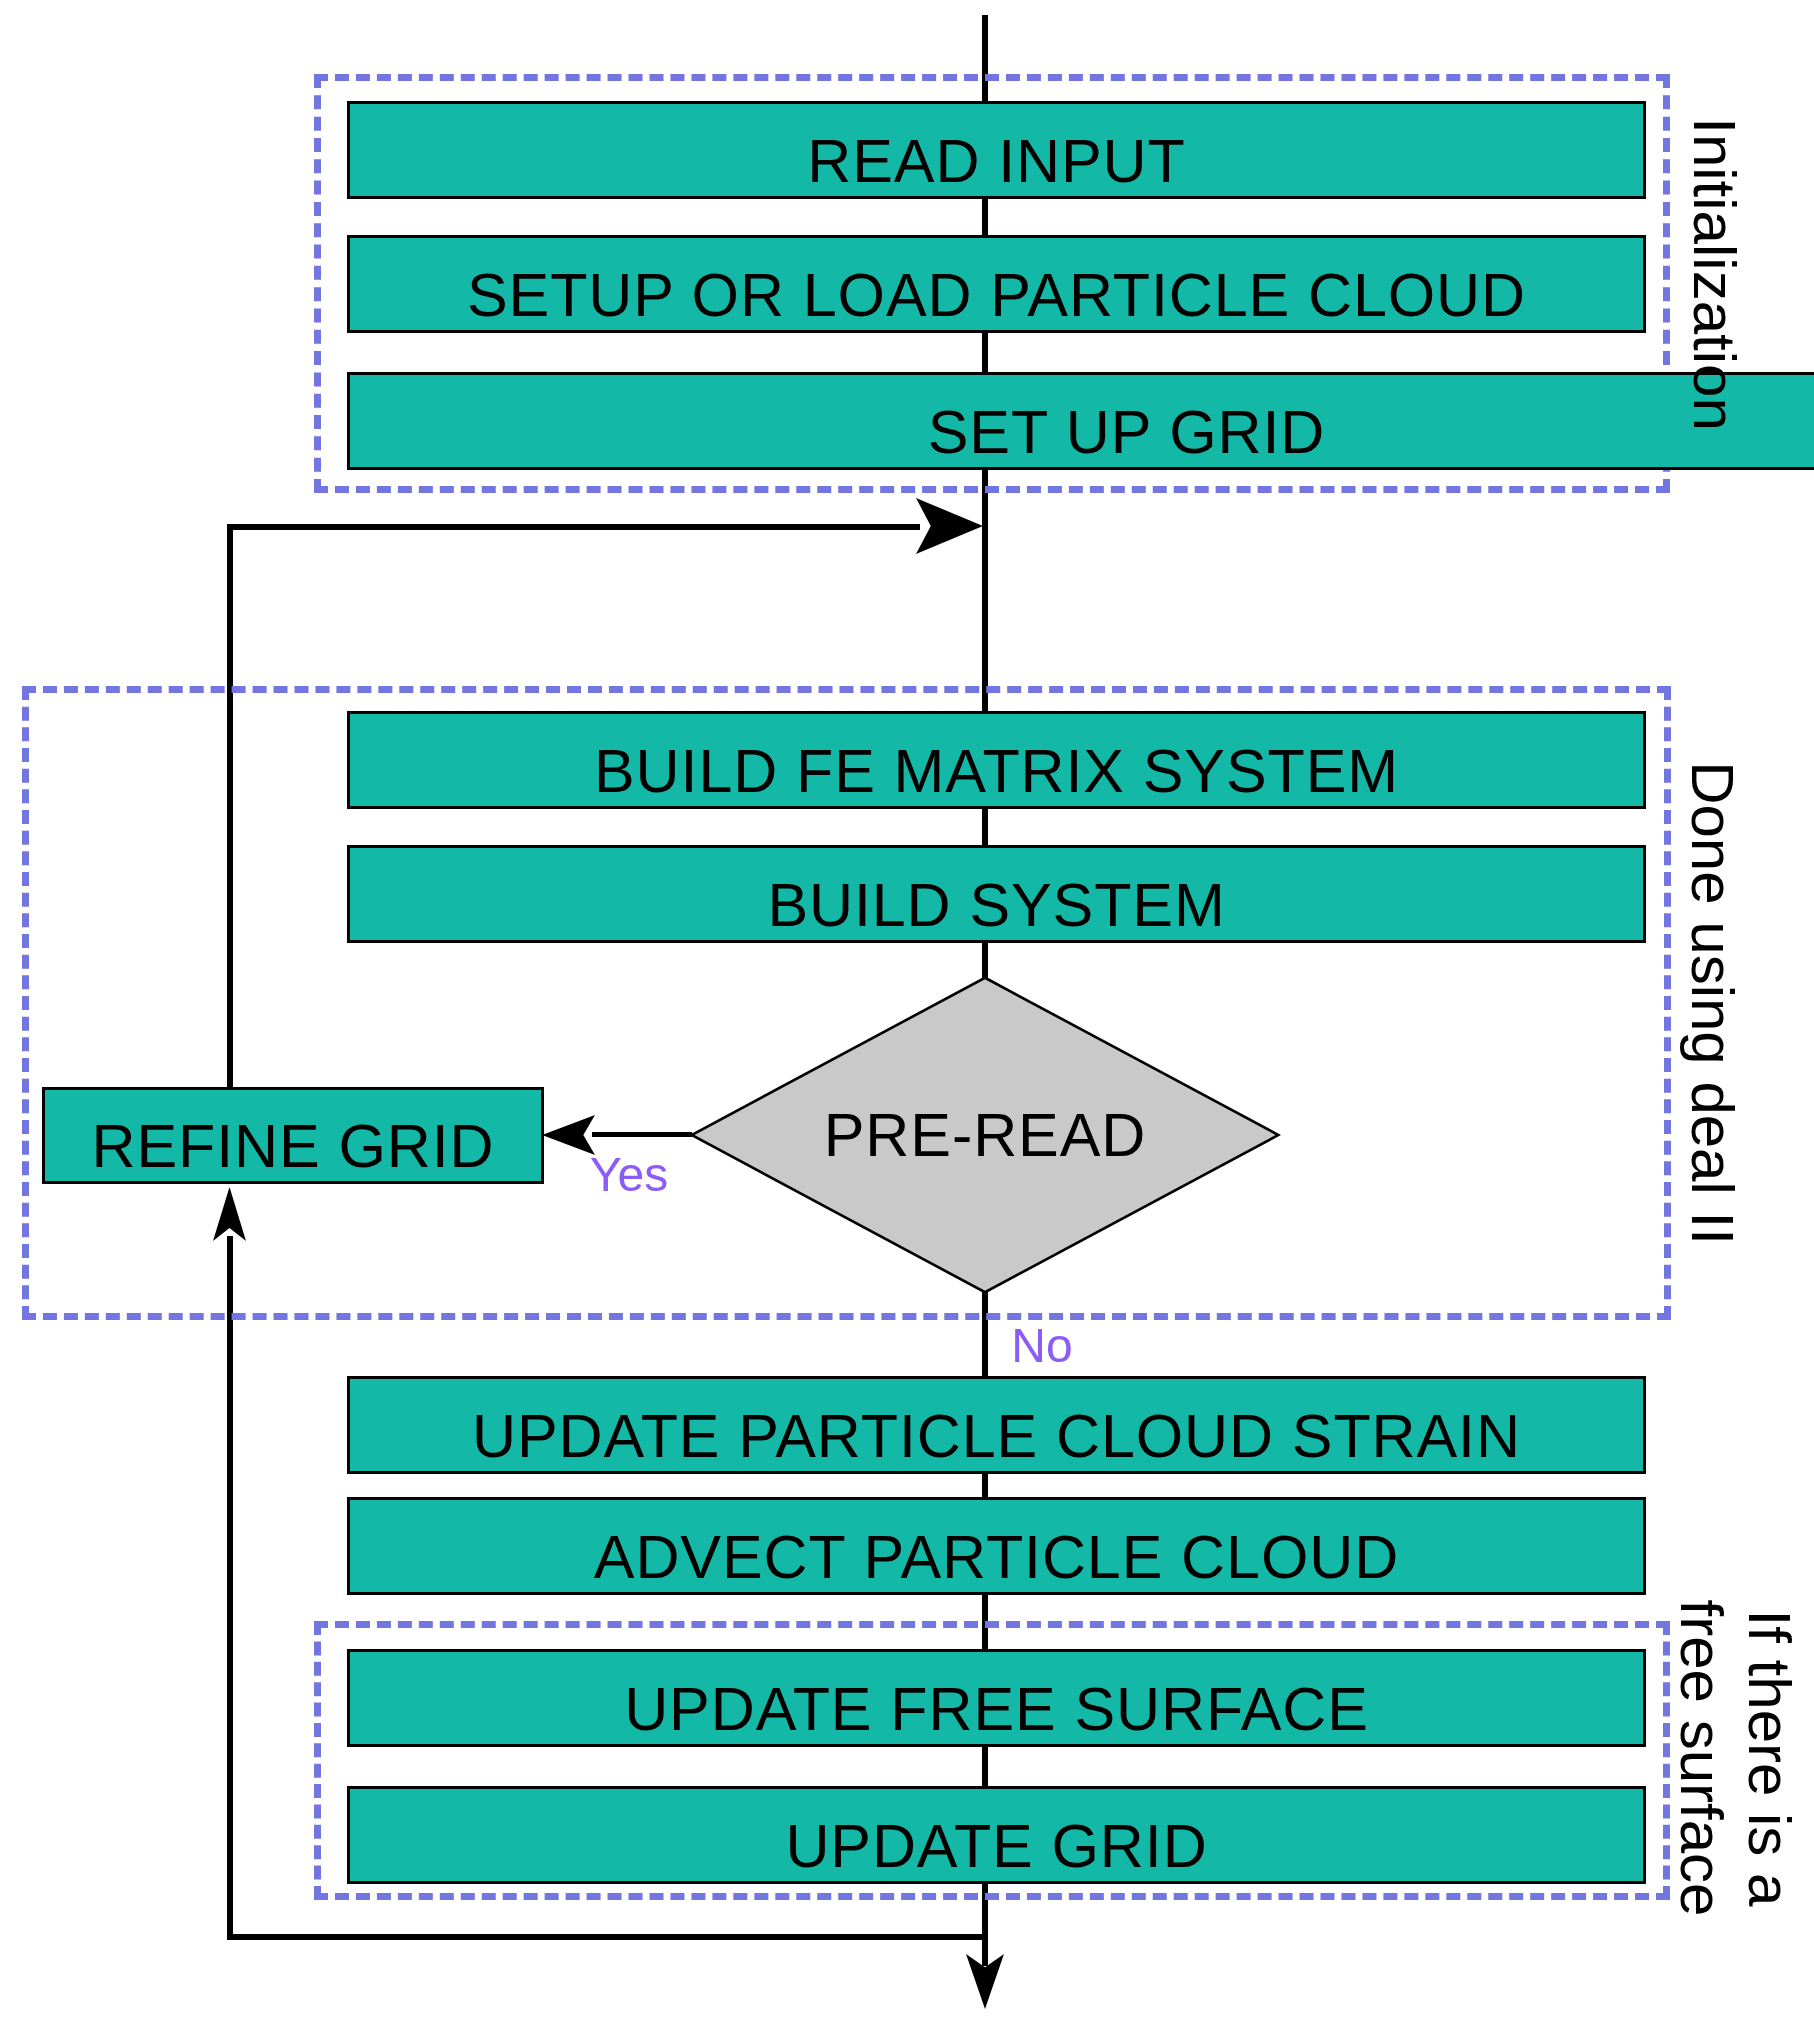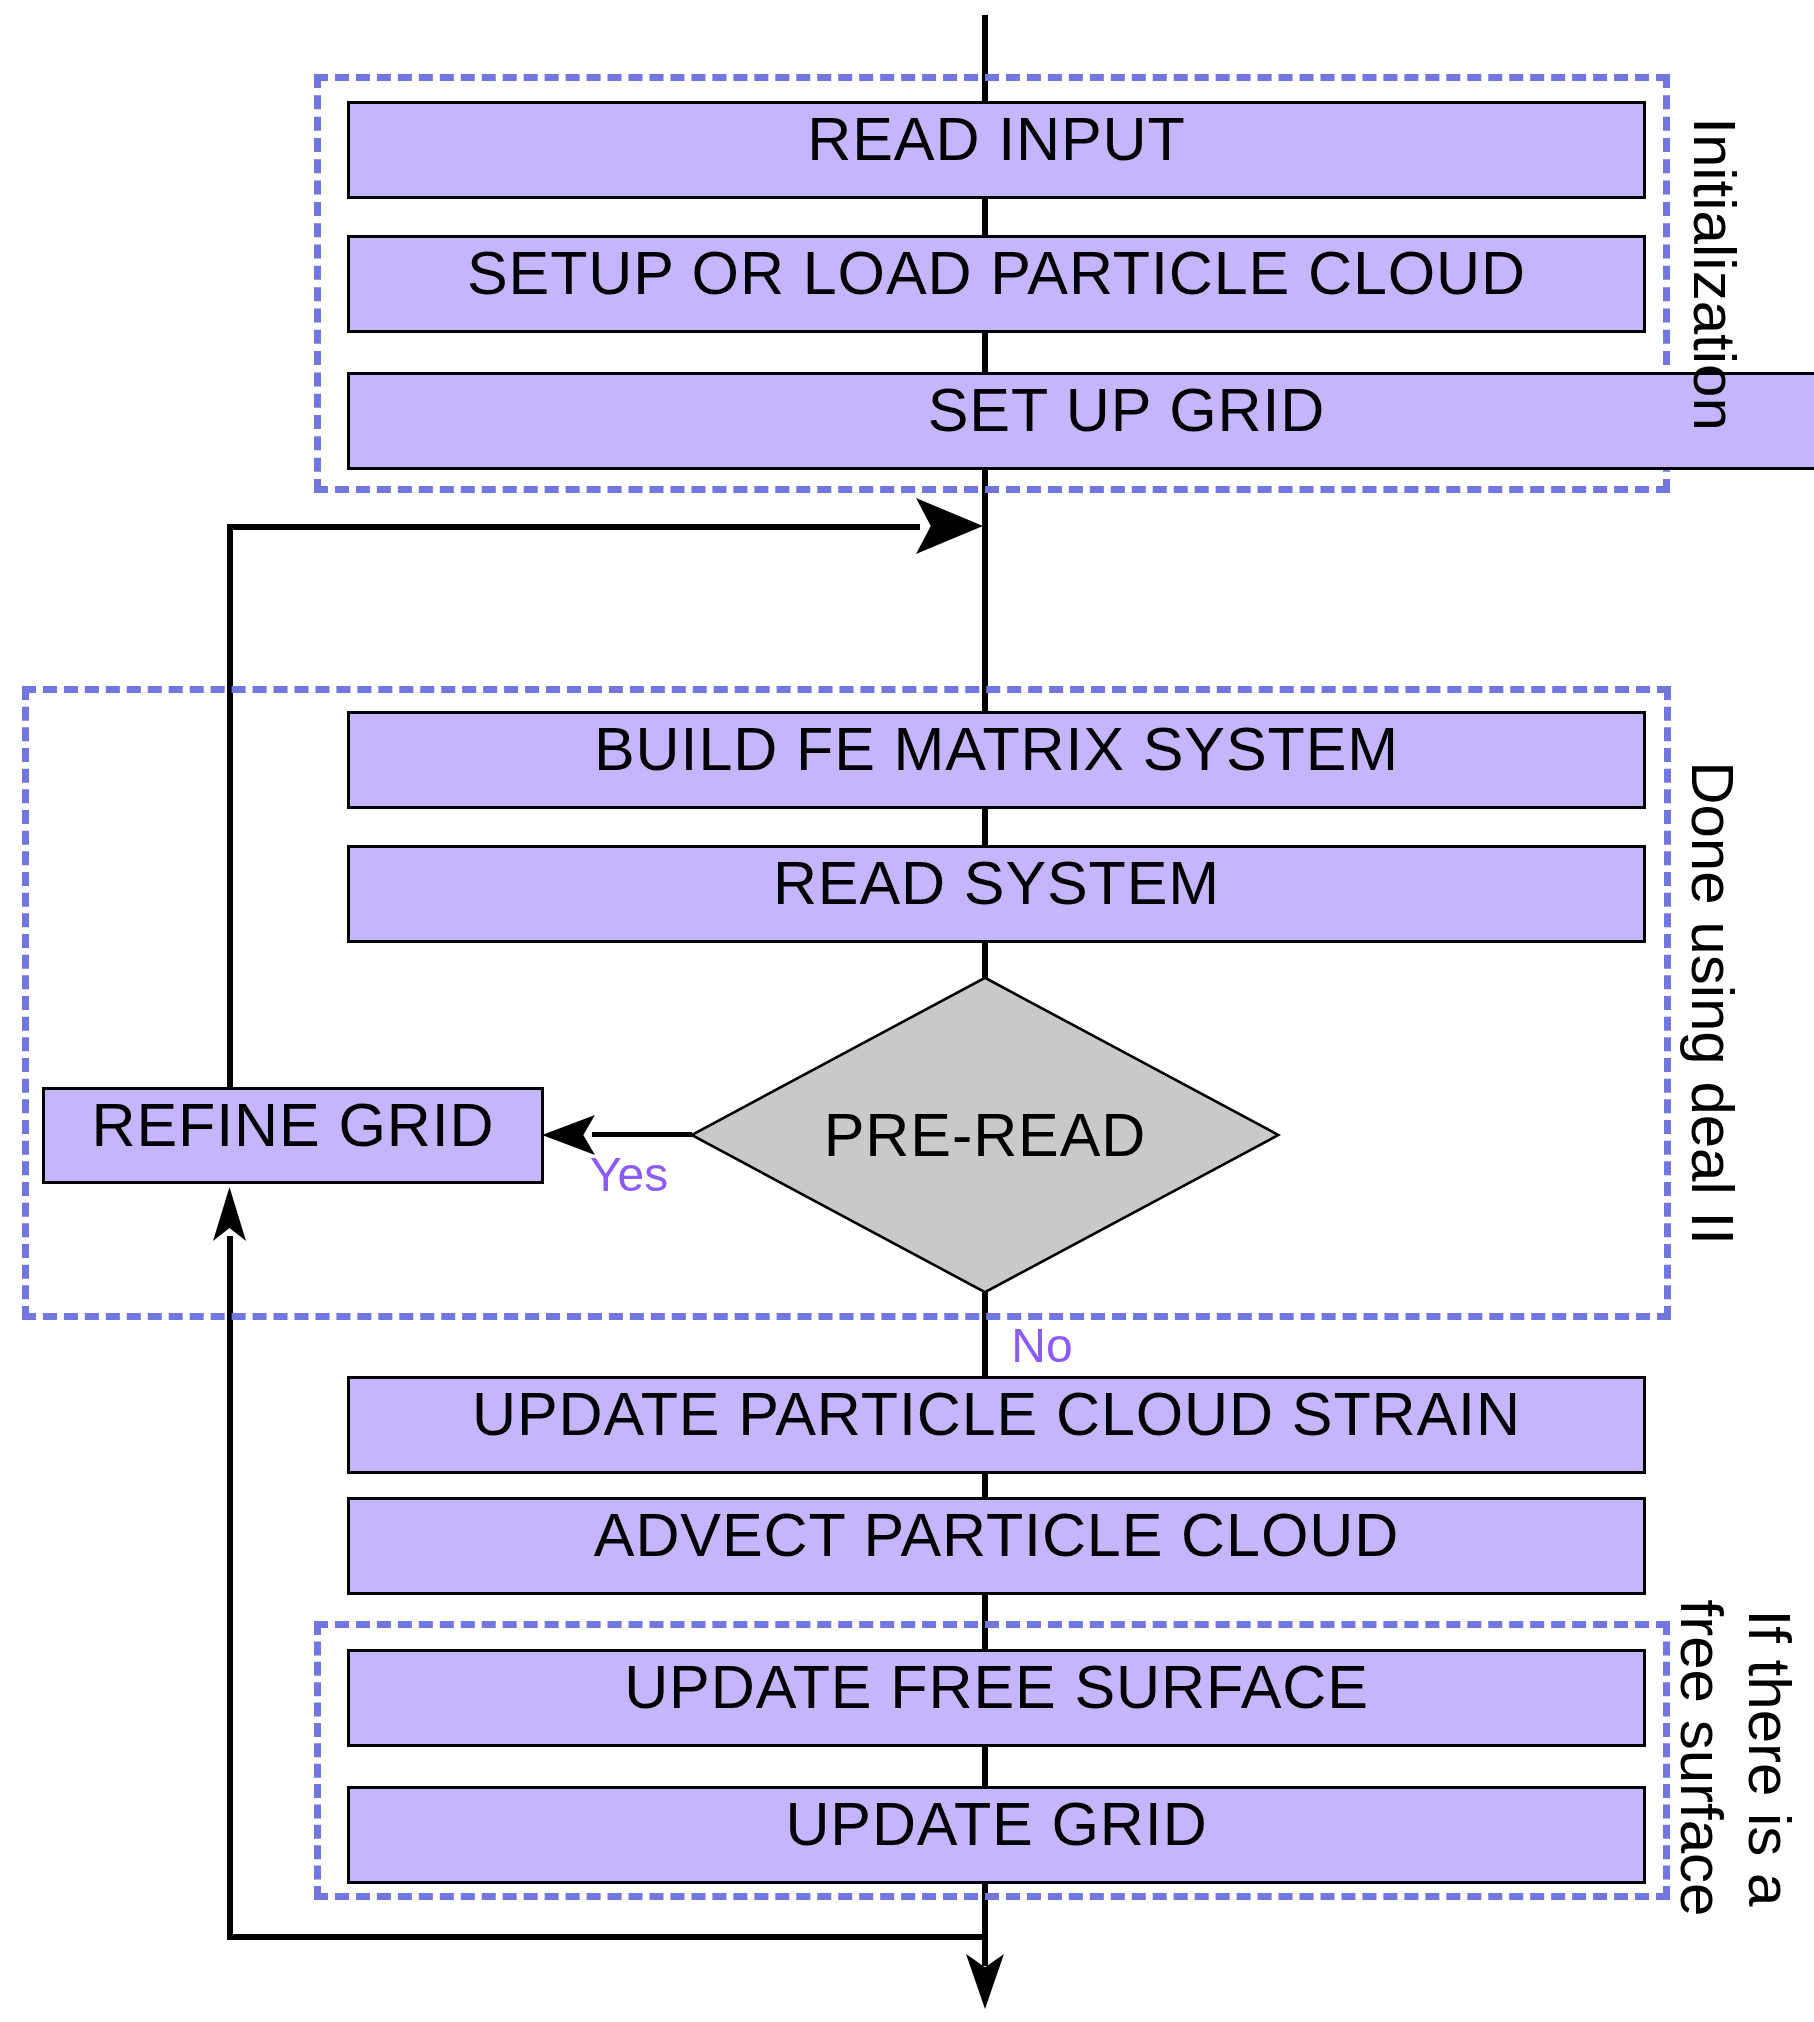--- a/index.html
+++ b/index.html
@@ -17,22 +17,22 @@
   .ah-left{clip-path:polygon(100% 0,0 50%,100% 100%,78% 50%);}
   .ah-up{clip-path:polygon(50% 0,100% 100%,50% 76%,0 100%);}
   .ah-down{clip-path:polygon(0 0,50% 24%,100% 0,50% 100%);}
   
   .region{
     position:absolute;border:7px dashed #7375e0;z-index:2;
     background:transparent;box-sizing:border-box;
   }
   
   .node{
-    position:absolute;background:#c4b5fd;border:3.5px solid #000000;
-    box-sizing:border-box;display:flex;align-items:flex-start;justify-content:center;
+    position:absolute;background:#14b8a6;border:3.5px solid #000000;
+    box-sizing:border-box;display:flex;align-items:flex-end;justify-content:center;
     z-index:3;font-size:61px;color:#000000;letter-spacing:0.9px;white-space:nowrap;
   }
   
   .diamond-wrap{position:absolute;left:689px;top:975px;width:592px;height:320px;z-index:3;}
   .diamond-label{
     position:absolute;left:689px;top:993px;width:592px;height:284px;z-index:4;
     display:flex;align-items:center;justify-content:center;
     font-size:61px;line-height:95px;color:#000;text-align:center;letter-spacing:0.9px;
   }
   
@@ -83,21 +83,21 @@
   <div class="node" style="left:347px;top:372px;width:1559px;height:98px;">
     <span>SET UP GRID</span>
   </div>
 
 
   <div class="node" style="left:347px;top:711px;width:1299px;height:98px;">
     <span>BUILD FE MATRIX SYSTEM</span>
   </div>
 
   <div class="node" style="left:347px;top:845px;width:1299px;height:98px;">
-    <span>READ SYSTEM</span>
+    <span>BUILD SYSTEM</span>
   </div>
 
   <div class="node" style="left:42px;top:1087px;width:502px;height:97px;">
     <span>REFINE GRID</span>
   </div>
 
   <div class="node" style="left:347px;top:1376px;width:1299px;height:98px;">
     <span>UPDATE PARTICLE CLOUD STRAIN</span>
   </div>
 

